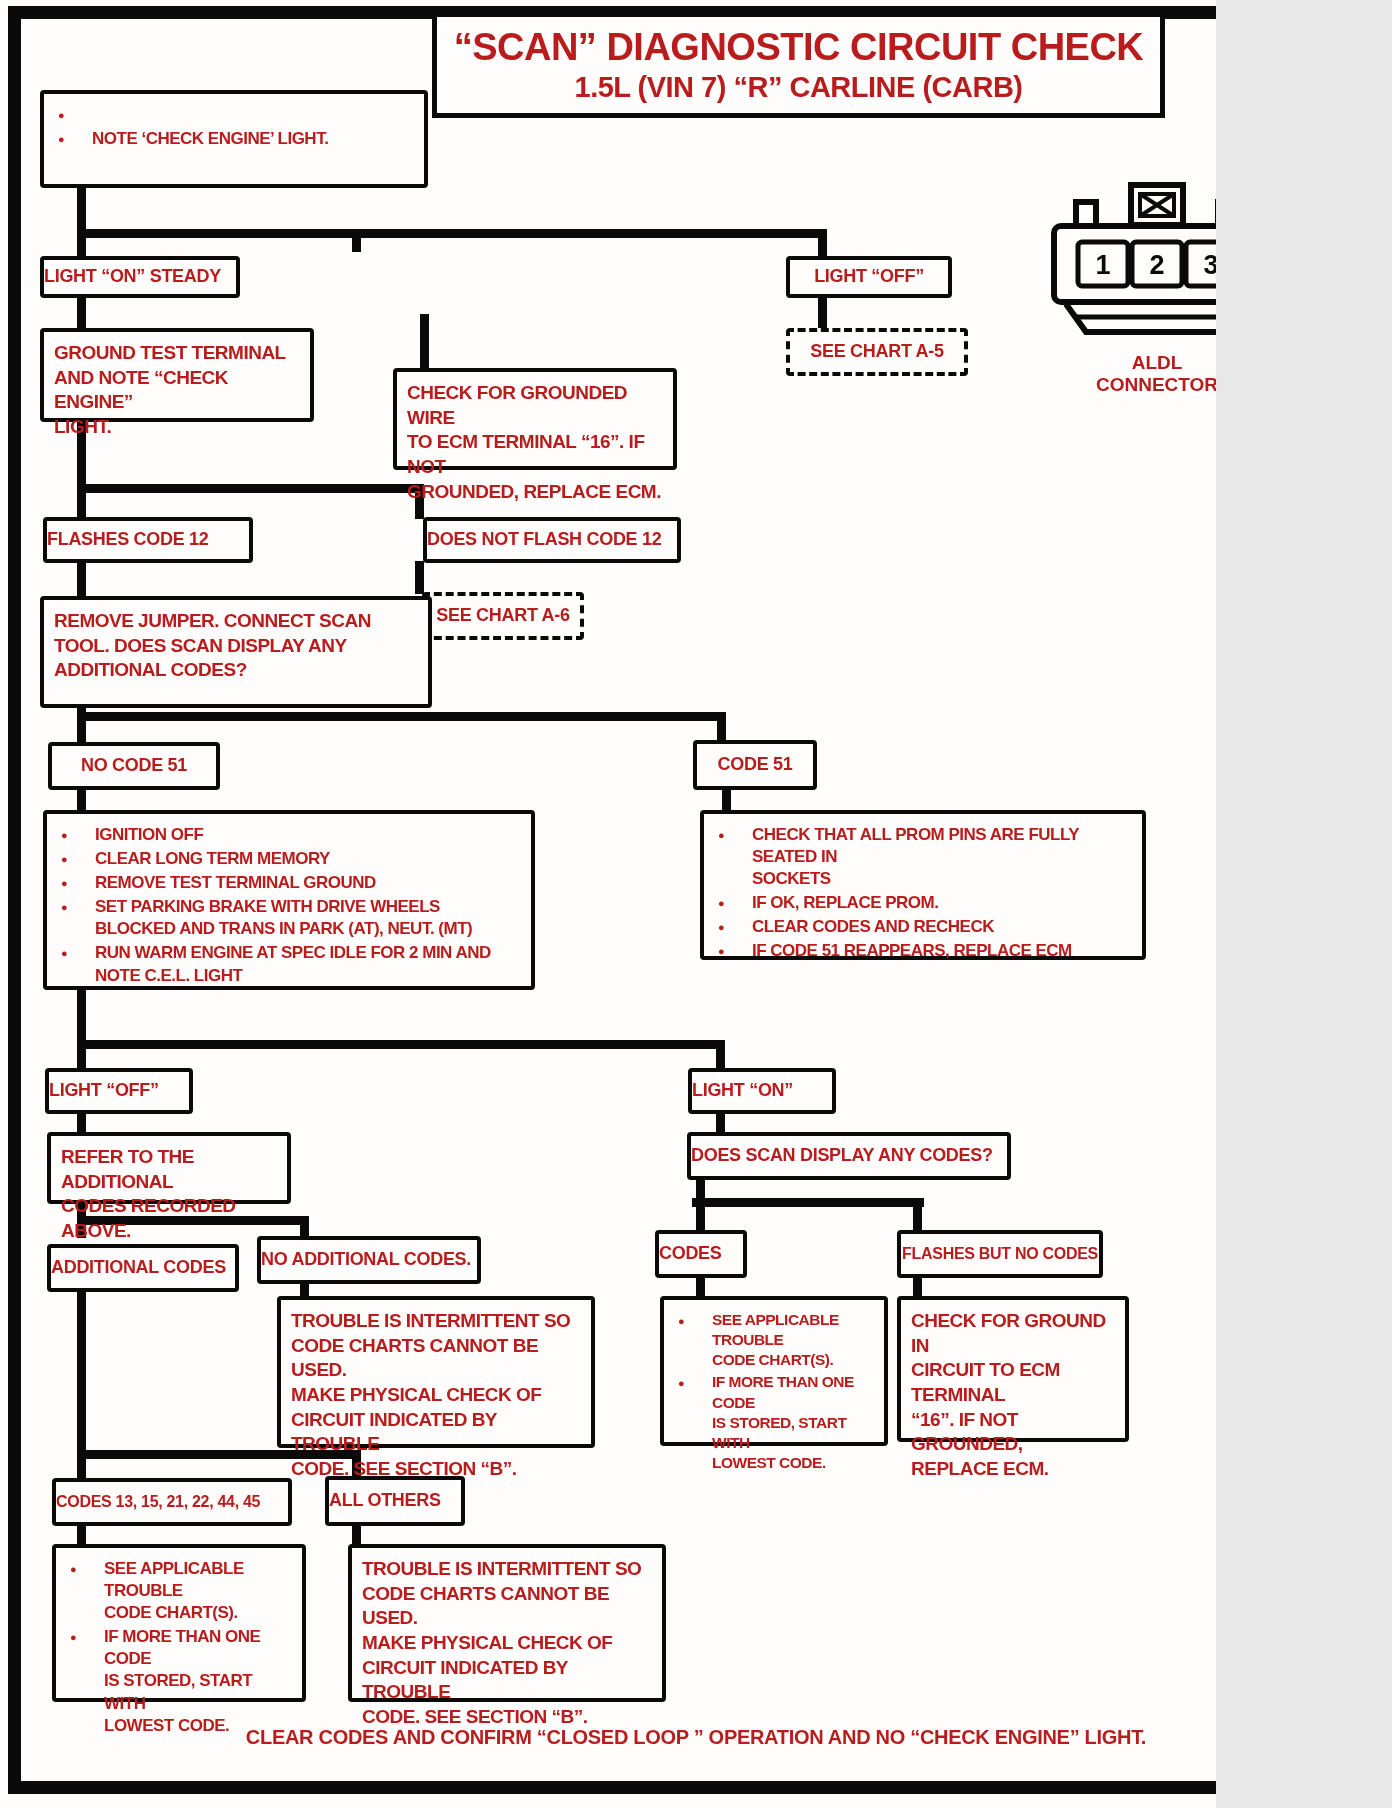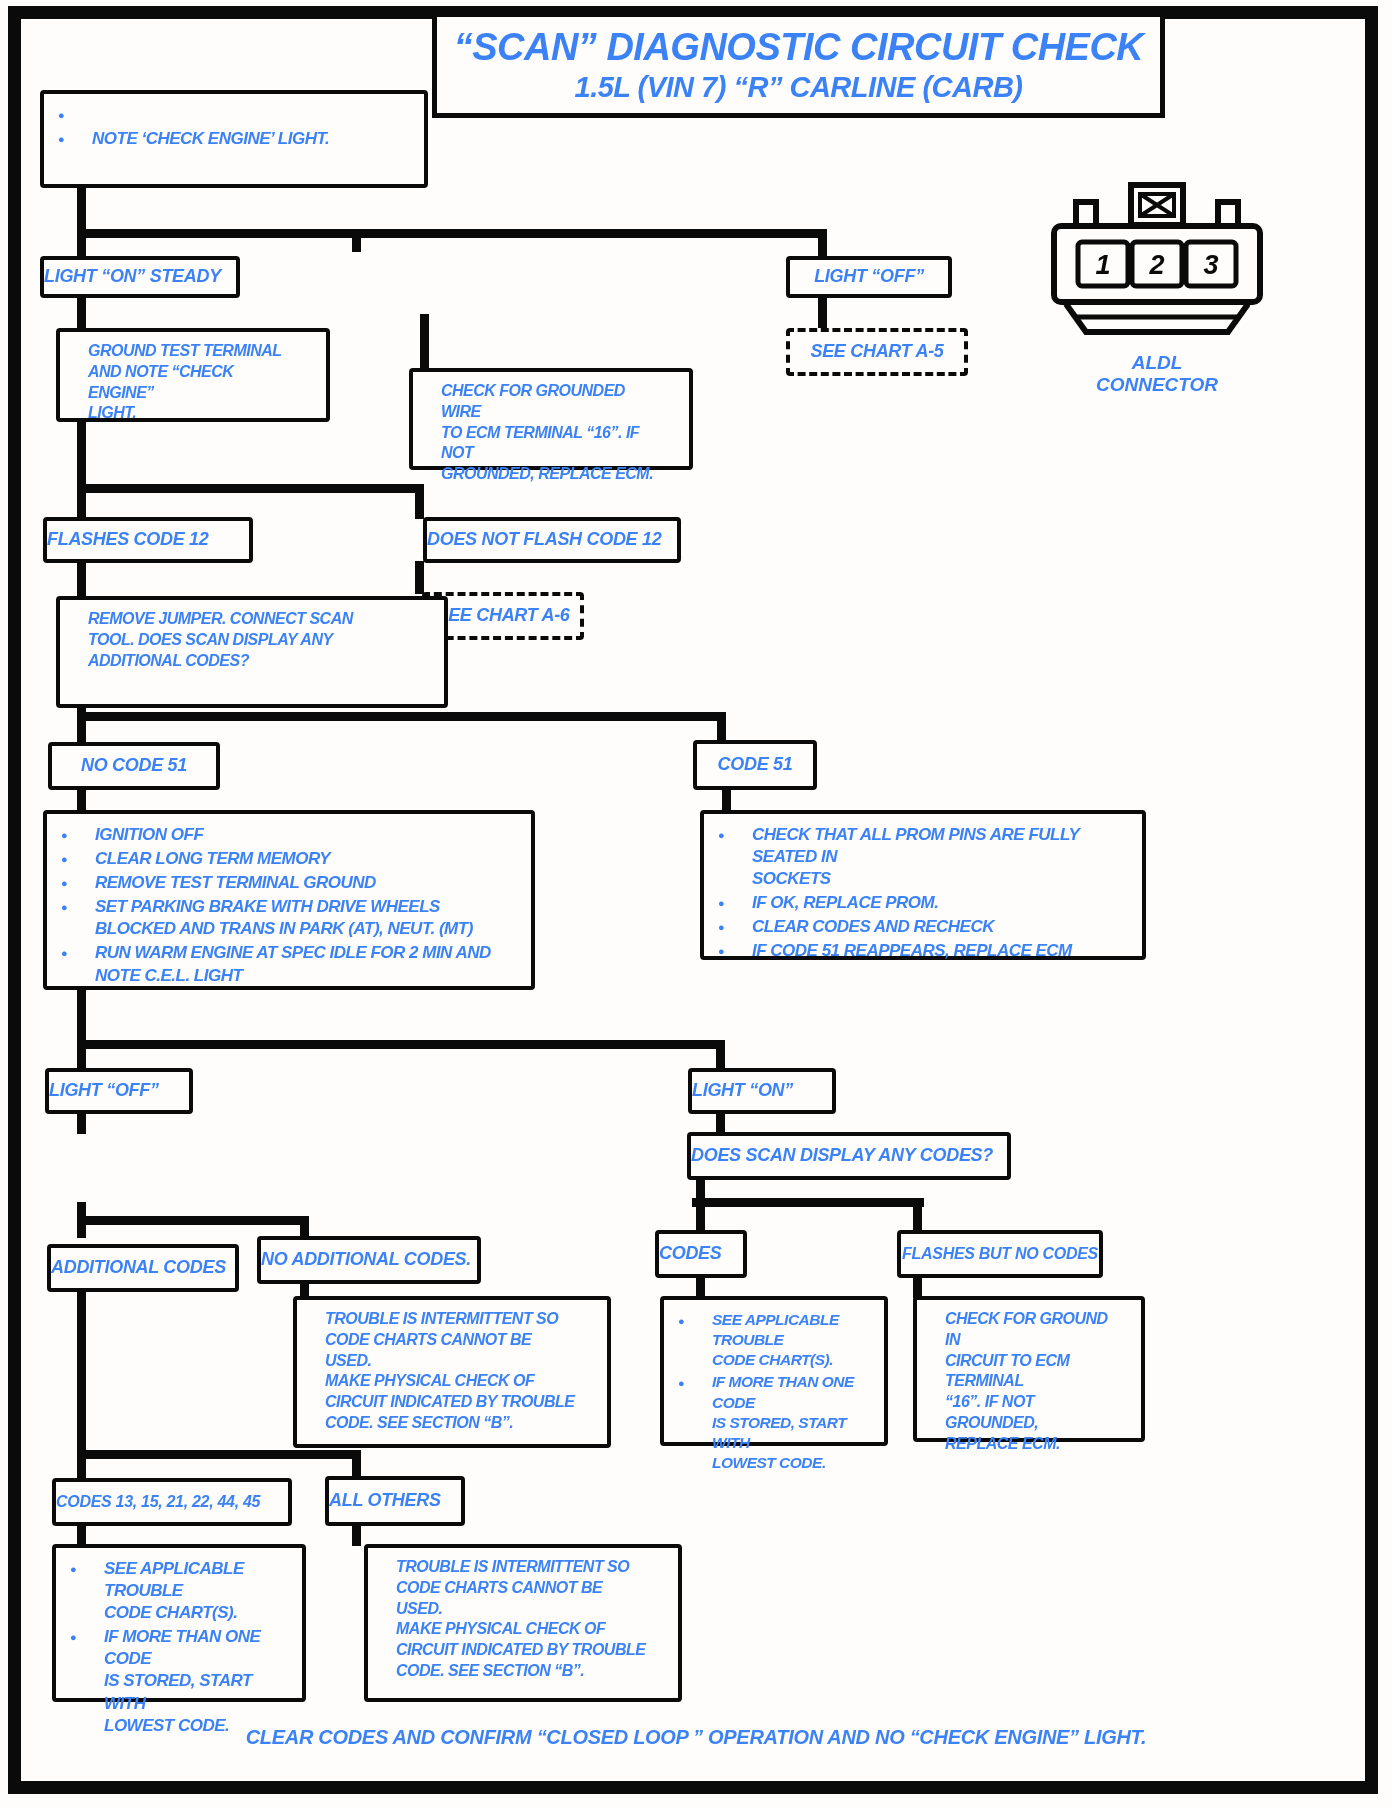--- a/index.html
+++ b/index.html
@@ -1,27 +1,27 @@
 <!DOCTYPE html>
 <html><head>
 <meta charset="utf-8">
 <style>
   html,body{margin:0;padding:0;background:#e8e8e8;}
-  .canvas{position:relative;width:1392px;height:1808px;background:#fffdfb;overflow:hidden;
-          font-family:"Liberation Sans",sans-serif;color:#3b82f6;font-style:italic;}
+  .canvas{position:relative;width:1216px;height:1808px;background:#fffdfb;overflow:hidden;
+          font-family:"Liberation Sans",sans-serif;color:#b91c1c;}
   .frame{position:absolute;left:8px;top:6px;width:1370px;height:1788px;
          border:13px solid #0a0a0a;box-sizing:border-box;pointer-events:none;}
   .box{position:absolute;border:4px solid #0a0a0a;background:#fffdfb;box-sizing:border-box;border-radius:4px;}
   .dashed{border-style:dashed;}
   .lbl{display:flex;align-items:center;justify-content:center;text-align:center;
        font-weight:700;font-size:18px;letter-spacing:-0.3px;line-height:1.1;white-space:pre-line;}
   .ll{justify-content:flex-start;text-align:left;padding-left:0;}
   .sm{font-size:16px;}
-  .txt{font-weight:700;font-size:16px;line-height:1.3;letter-spacing:-0.5px;
-       white-space:pre-line;padding:9px 28px;margin-left:16px;}
+  .txt{font-weight:700;font-size:19px;line-height:1.3;letter-spacing:-0.5px;
+       white-space:pre-line;padding:9px 10px;}
   .bullets{padding:10px 10px 8px 8px;}
   .bi{display:flex;font-weight:700;font-size:17px;line-height:1.3;letter-spacing:-0.5px;margin-bottom:2px;}
   .bi .blt{flex:0 0 34px;text-align:left;padding-left:6px;font-size:11px;line-height:22px;}
   .bi .t{white-space:pre-line;}
   .bullets.small .bi{font-size:15.5px;line-height:1.3;}
   .vline,.hline{position:absolute;background:#0a0a0a;}
   .titlebox{position:absolute;left:432px;top:12px;width:733px;height:106px;border:5px solid #0a0a0a;
             box-sizing:border-box;display:flex;flex-direction:column;align-items:center;justify-content:center;background:#fffdfb;}
   .t1{font-weight:700;font-size:38px;letter-spacing:-0.5px;}
   .t2{font-weight:700;font-size:29px;letter-spacing:-0.5px;margin-top:2px;}
@@ -169,20 +169,22 @@
       <div class="bi">
         <span class="blt">●</span>
         <span class="t">IF CODE 51 REAPPEARS, REPLACE ECM</span>
       </div>
     </div>
 
   <div class="box lbl ll" style="left:45px;top:1068px;width:148px;height:46px;">LIGHT “OFF”</div>
 
   <div class="box lbl ll" style="left:688px;top:1068px;width:148px;height:46px;">LIGHT “ON”</div>
 
+  <div class="box txt" style="left:47px;top:1132px;width:244px;height:72px;">REFER TO THE ADDITIONAL
+CODES RECORDED ABOVE.</div>
 
   <div class="box lbl ll" style="left:687px;top:1132px;width:324px;height:48px;text-align:center;">DOES SCAN DISPLAY ANY CODES?</div>
 
   <div class="box lbl ll" style="left:47px;top:1236px;width:192px;height:48px;margin-top:8px;">ADDITIONAL CODES</div>
 
   <div class="box lbl ll" style="left:257px;top:1236px;width:224px;height:48px;">NO ADDITIONAL CODES.</div>
 
   <div class="box txt" style="left:277px;top:1296px;width:318px;height:152px;">TROUBLE IS INTERMITTENT SO
 CODE CHARTS CANNOT BE USED.
 MAKE PHYSICAL CHECK OF

